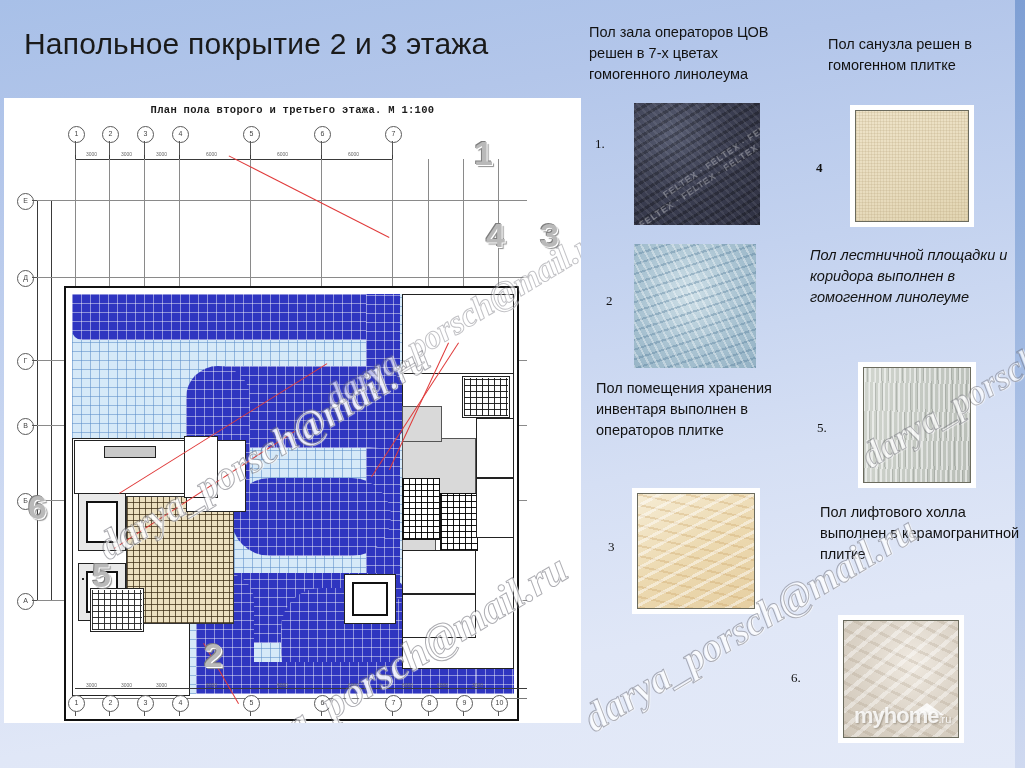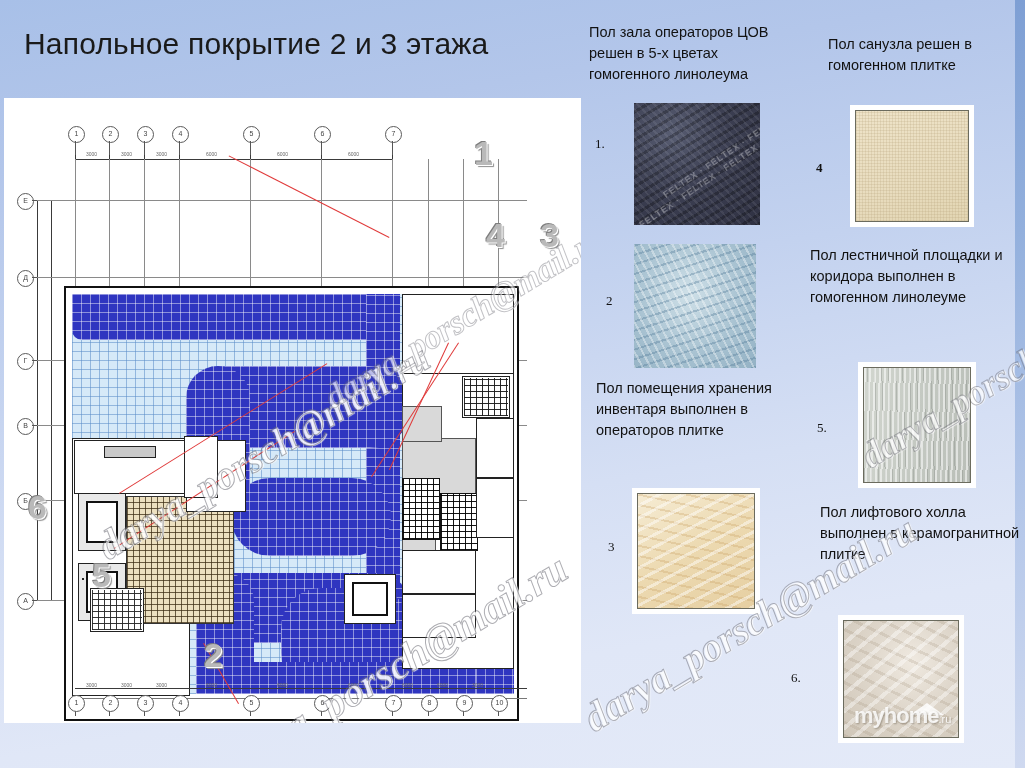--- a/index.html
+++ b/index.html
@@ -157,20 +157,21 @@
   }
 </style>
 </head>
 <body>
 
 <div class="edge-strip"></div>
 
 <div class="slide-title">Напольное покрытие 2 и 3 этажа</div>
 
 <div class="plan-panel">
+  <div class="plan-title">План пола второго и третьего этажа. М 1:100</div>
 
   <div>
     <div class="bub" style="left:64px;top:28px;">1</div>
     <div class="bub" style="left:98px;top:28px;">2</div>
     <div class="bub" style="left:133px;top:28px;">3</div>
     <div class="bub" style="left:168px;top:28px;">4</div>
     <div class="bub" style="left:239px;top:28px;">5</div>
     <div class="bub" style="left:310px;top:28px;">6</div>
     <div class="bub" style="left:381px;top:28px;">7</div>
 
@@ -352,24 +353,24 @@
   <div class="callout" style="left:536px;top:120px;">3</div>
   <div class="callout" style="left:482px;top:120px;">4</div>
   <div class="callout" style="left:88px;top:460px;">5</div>
   <div class="callout" style="left:24px;top:392px;">6</div>
 
   <div class="wm" style="left:70px;top:330px;font-size:40px;transform:rotate(-31deg);">darya_porsch@mail.ru</div>
   <div class="wm" style="left:190px;top:545px;font-size:42px;transform:rotate(-31deg);">darya_porsch@mail.ru</div>
   <div class="wm" style="left:300px;top:200px;font-size:34px;transform:rotate(-31deg);opacity:.75;">darya_porsch@mail.ru</div>
 </div>
 
-<div class="cap" style="left:589px;top:22px;width:212px;">Пол зала операторов ЦОВ решен в 5-х цветах гомогенного линолеума</div>
+<div class="cap" style="left:589px;top:22px;width:212px;">Пол зала операторов ЦОВ решен в 7-х цветах гомогенного линолеума</div>
 <div class="cap" style="left:828px;top:34px;width:180px;">Пол санузла решен в гомогенном плитке</div>
 <div class="cap" style="left:596px;top:378px;width:210px;">Пол помещения хранения инвентаря выполнен в операторов плитке</div>
-<div class="cap" style="left:810px;top:245px;width:215px;">Пол лестничной площадки и коридора выполнен в гомогенном линолеуме</div>
+<div class="cap" style="left:810px;top:245px;width:215px;font-style:italic;">Пол лестничной площадки и коридора выполнен в гомогенном линолеуме</div>
 <div class="cap" style="left:820px;top:502px;width:200px;">Пол лифтового холла выполнен в керамогранитной плитке</div>
 
 <div class="num" style="left:595px;top:136px;">1.</div>
 <div class="num" style="left:606px;top:293px;">2</div>
 <div class="num" style="left:608px;top:539px;">3</div>
 <div class="num" style="left:816px;top:160px;font-weight:bold;">4</div>
 <div class="num" style="left:817px;top:420px;">5.</div>
 <div class="num" style="left:791px;top:670px;">6.</div>
 
 <div class="swatch" style="left:634px;top:103px;width:126px;height:122px;background:transparent;padding:0;">

